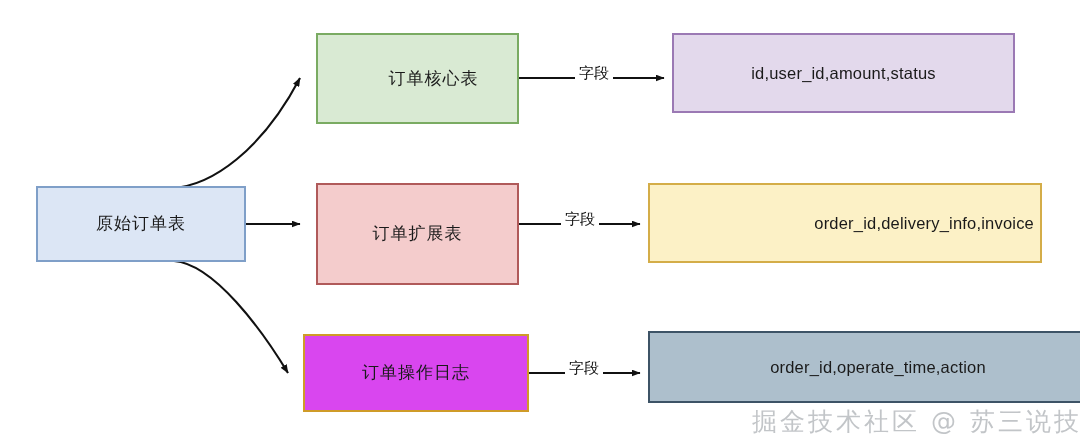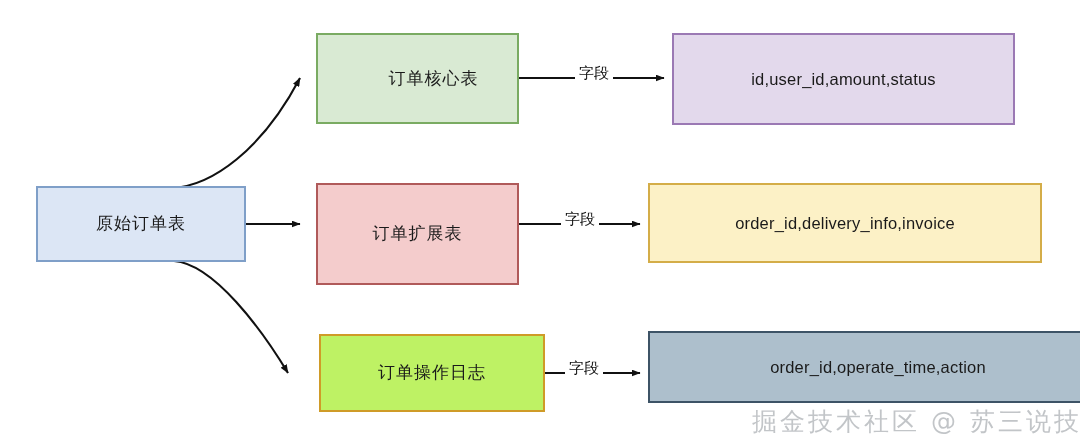--- a/index.html
+++ b/index.html
@@ -99,37 +99,37 @@
   <div class="node" style="left:36px; top:186px; width:210px; height:76px;
               background:#dce6f5; border:2px solid #7f9fc8;">
     <span class="node-label cn-label">原始订单表</span>
   </div>
 
   <div class="node" style="left:316px; top:33px; width:203px; height:91px;
               background:#d9ead3; border:2px solid #7aab62;padding-left:32px;">
     <span class="node-label cn-label">订单核心表</span>
   </div>
 
-  <div class="node" style="left:672px; top:33px; width:343px; height:92px;
+  <div class="node" style="left:672px; top:33px; width:343px; height:80px;
               background:#e3d9ec; border:2px solid #9b79b4;">
     <span class="node-label en-label">id,user_id,amount,status</span>
   </div>
 
   <div class="node" style="left:316px; top:183px; width:203px; height:102px;
               background:#f4cccc; border:2px solid #b05a5a;">
     <span class="node-label cn-label">订单扩展表</span>
   </div>
 
   <div class="node" style="left:648px; top:183px; width:394px; height:80px;
-              background:#fcf1c6; border:2px solid #d4ad48;">
+              background:#fcf1c6; border:2px solid #d4ad48;justify-content:flex-end;">
     <span class="node-label en-label">order_id,delivery_info,invoice</span>
   </div>
 
   <div class="node" style="left:303px; top:334px; width:226px; height:78px;
-              background:#bef264; border:2px solid #cf9b28;margin-left:16px;">
+              background:#d946ef; border:2px solid #cf9b28;">
     <span class="node-label cn-label">订单操作日志</span>
   </div>
 
   <div class="node" style="left:648px; top:331px; width:460px; height:72px;
               background:#adbfcc; border:2px solid #3d5366;">
     <span class="node-label en-label">order_id,operate_time,action</span>
   </div>
 
   <div class="edge-label" style="left:575px; top:63px;">字段</div>
 

